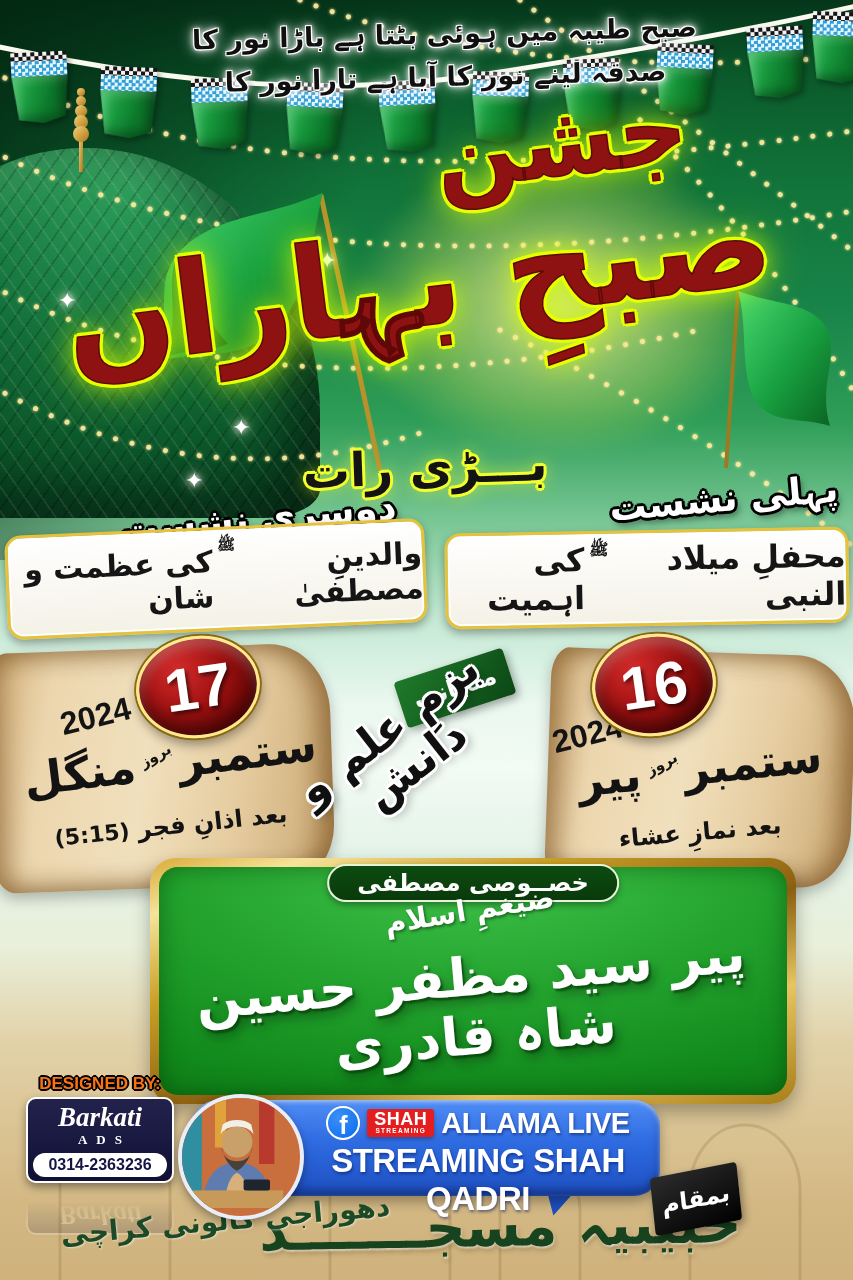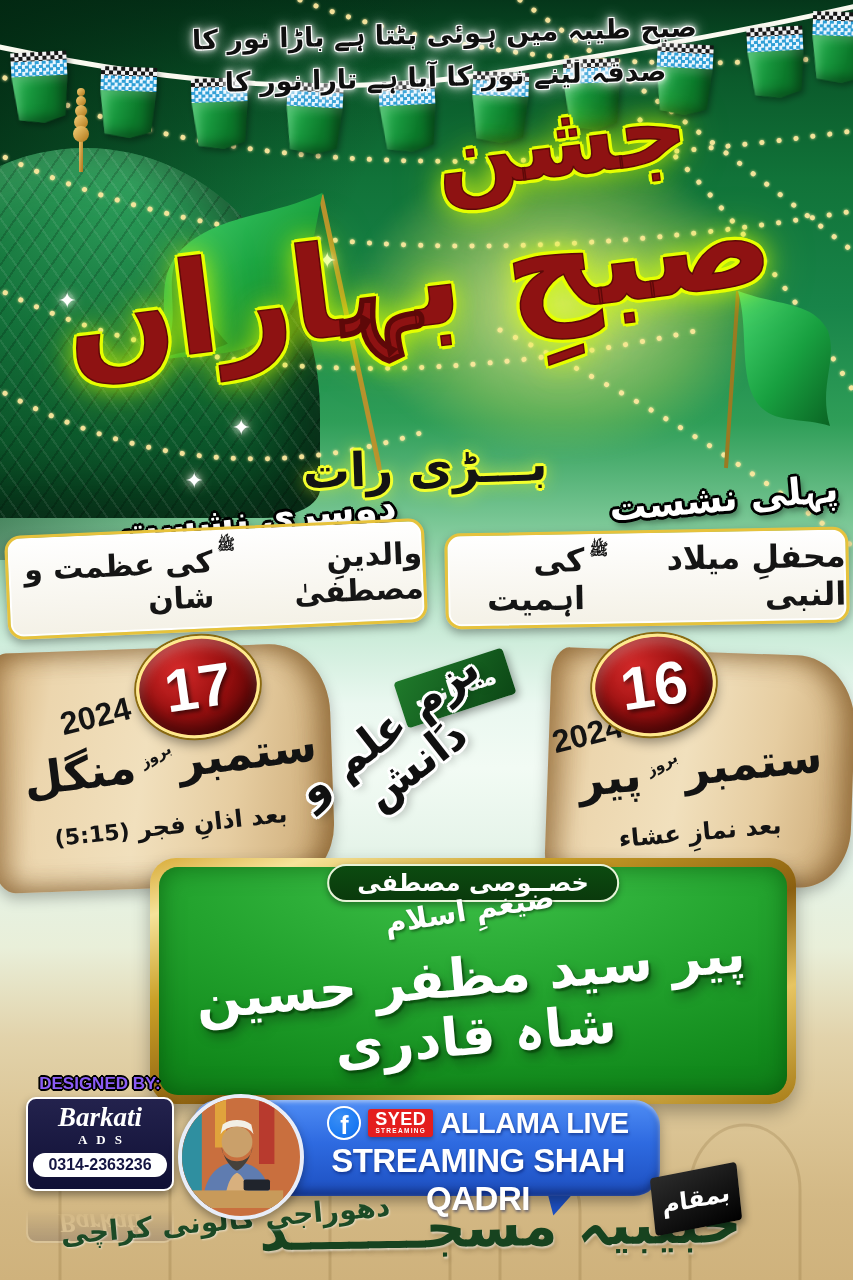--- a/index.html
+++ b/index.html
@@ -129,25 +129,25 @@
   .honorific{position:absolute;left:225px;top:26px;color:#fff;font-size:29px;font-weight:bold;
     transform:rotate(-9deg);direction:rtl;white-space:nowrap;
     text-shadow:1px 2px 3px rgba(0,30,0,.5);}
   .speaker{position:absolute;left:16px;right:16px;top:58px;bottom:8px;
     display:flex;align-items:center;justify-content:center;text-align:center;direction:rtl;
     color:#fff;font-size:53px;font-weight:bold;line-height:1.12;transform:rotate(-5deg);
     text-shadow:2px 3px 2px rgba(0,45,0,.55),4px 7px 12px rgba(0,0,0,.35);}
   
   .des{position:absolute;z-index:8;left:26px;top:1074px;width:148px;text-align:center;
     font-family:"Liberation Sans",sans-serif;}
-  .des-h{color:#8b5cf6;font-weight:bold;font-size:17px;
+  .des-h{color:#f97316;font-weight:bold;font-size:17px;
     text-shadow:-2px 0 #000,2px 0 #000,0 -2px #000,0 2px #000,-1px -1px #000,
       1px 1px #000,1px -1px #000,-1px 1px #000;}
   .des-card{margin-top:3px;background:linear-gradient(180deg,#23224d,#101035);
-    border:2px solid #fff;border-radius:10px;padding:4px 4px 12px;
+    border:2px solid #fff;border-radius:10px;padding:4px 4px 4px;
     box-shadow:0 4px 8px rgba(0,0,0,.4);}
   .des-brand{font-family:"Liberation Serif",serif;font-style:italic;font-weight:bold;
     color:#fff;font-size:27px;line-height:1.05;}
   .des-sub{color:#fff;font-size:13px;letter-spacing:9px;margin-top:1px;padding-left:9px;
     font-family:"Liberation Serif",serif;font-weight:bold;}
   .des-pill{margin:5px 1px 0;background:#fff;border-radius:999px;color:#141542;
     font-weight:bold;font-size:16px;padding:3px 0;}
   .des-mirror{transform:scaleY(-1);opacity:.22;margin-top:3px;height:52px;overflow:hidden;
     -webkit-mask-image:linear-gradient(0deg,transparent 30%,#000 100%);
     mask-image:linear-gradient(0deg,transparent 30%,#000 100%);}
@@ -410,21 +410,21 @@
       <path d="M36,44 C36,62 64,62 64,44 C62,58 52,66 50,66 C48,66 38,58 36,44 Z" fill="#46413b"></path>
       <path d="M35,33 A16,11 0 0 1 65,33 L63,24 A18,13 0 0 0 37,24 Z" fill="#f2efe6"></path>
       <rect x="8" y="84" width="84" height="16" fill="#c89a5a"></rect>
       <rect x="56" y="74" width="24" height="10" rx="2" fill="#20242c"></rect>
     </svg>
   </div>
   <div class="live-content">
     <div class="live-row">
       <div class="fb">f</div>
       <div class="live-badge">
-        <div class="live-main">SYED</div>
+        <div class="live-main">SHAH</div>
         <div class="live-sub">STREAMING</div>
       </div>
       <div class="name1">ALLAMA LIVE</div>
     </div>
     <div class="name2">STREAMING SHAH QADRI</div>
   </div>
 
   <div class="venue-tag">بمقام</div>
   <div class="masjid">حبیبیہ مسجـــــــد</div>
   <div class="address">دھوراجی کالونی کراچی</div>

